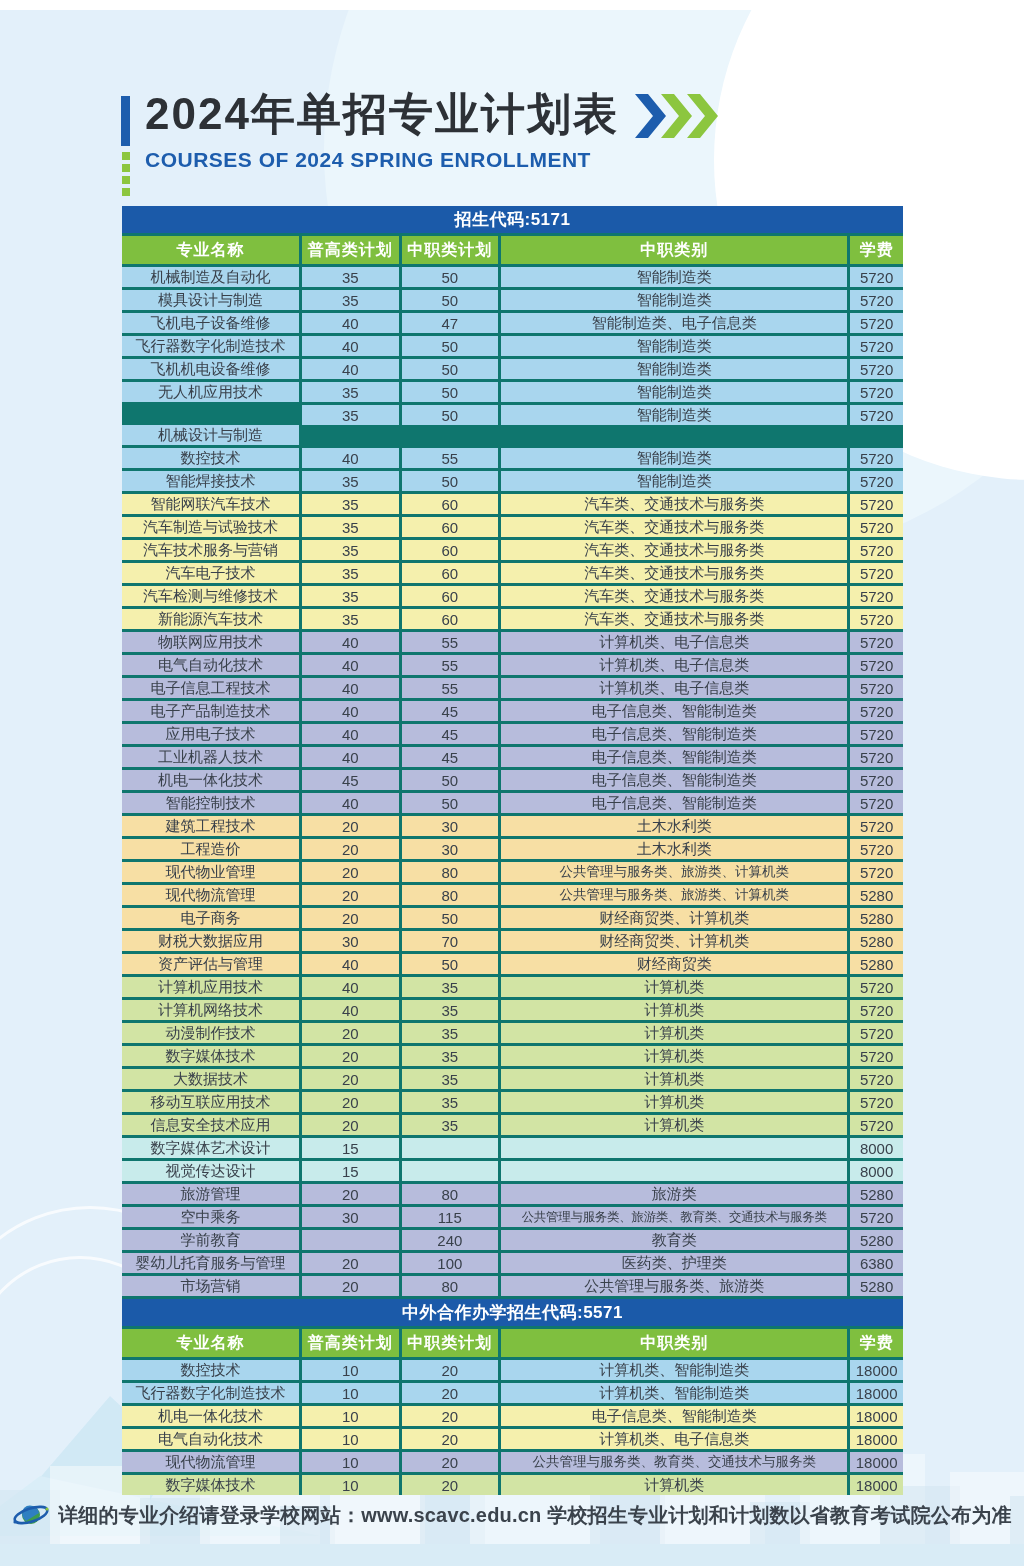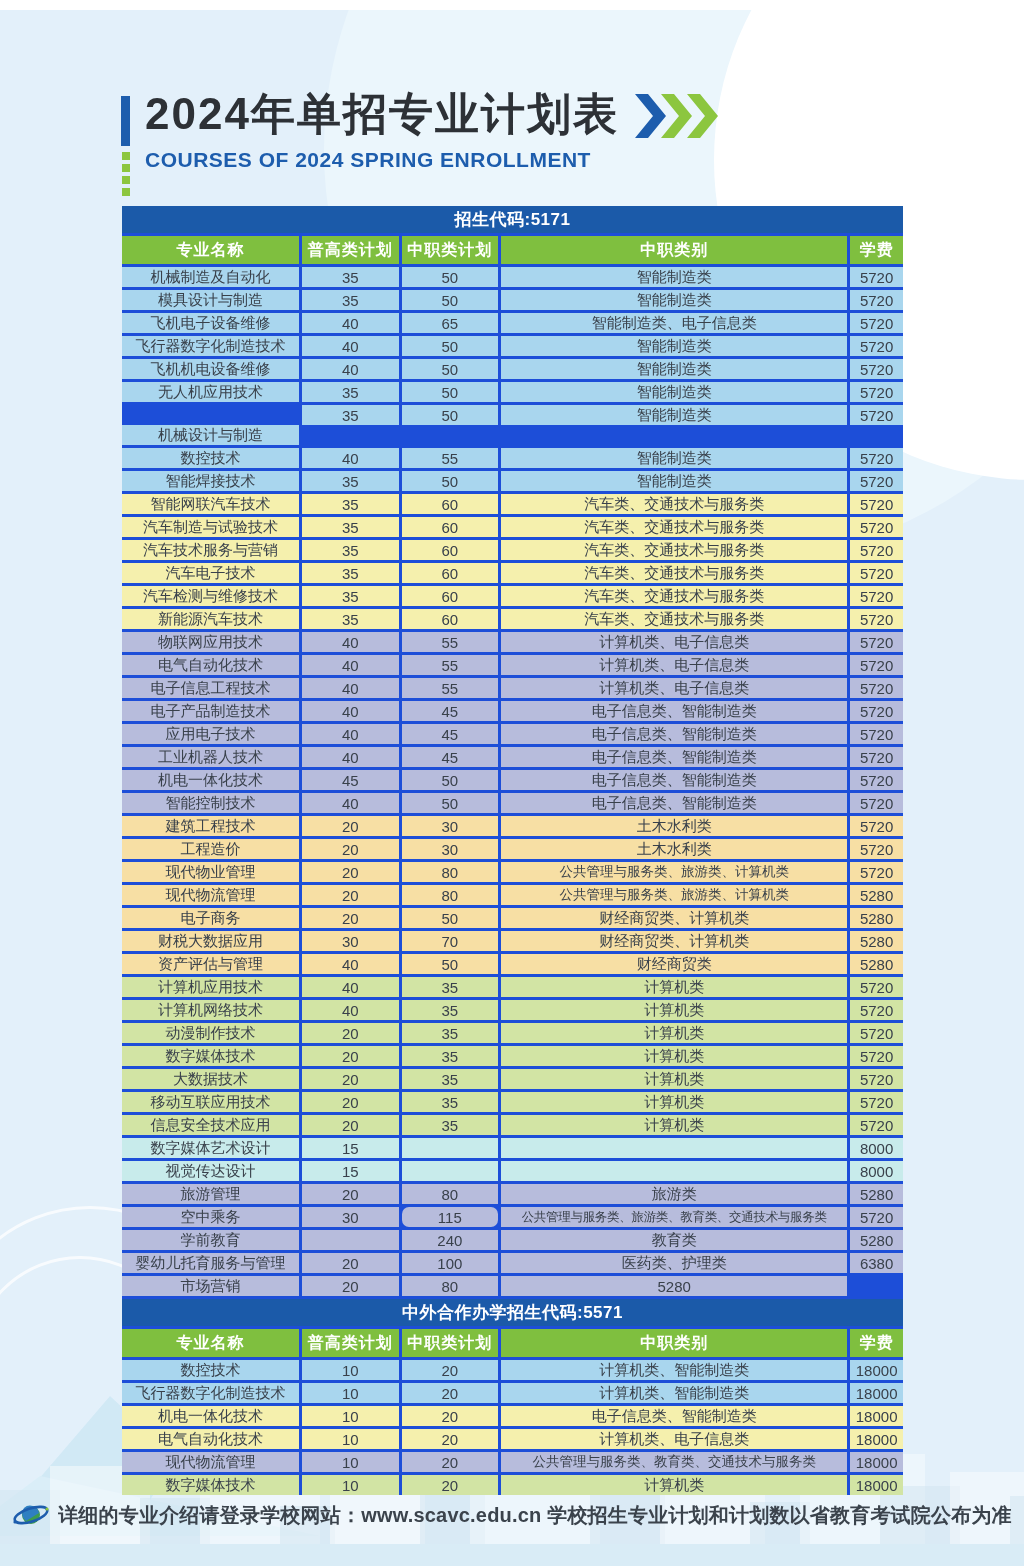--- a/index.html
+++ b/index.html
@@ -47,21 +47,21 @@
   }
   .arrows { display:flex; margin-top:4px; }
   .subtitle {
     margin-top:10px; font-size:21px; font-weight:700; color:var(--accent-blue,#1d5dad); letter-spacing:.5px;
   }
 
   
   .tbl {
     position:absolute; left:122px; top:206px; width:781px;
     display:grid; grid-template-columns:178fr 97fr 97fr 348fr 53fr;
-    gap:3px; background:#1d4ed8;
+    gap:3px; background:#0f766e;
   }
   .tbl > div { display:flex; align-items:center; justify-content:center; text-align:center; }
   .code-bar {
     grid-column:1 / -1; height:27px; background:var(--bar-blue,#1b5aa9);
     color:#fff; font-size:17px; font-weight:700; letter-spacing:.5px;
   }
   .hcell {
     height:28px; background:var(--header-green,#7fbf3f);
     color:#fff; font-size:16px; font-weight:700; letter-spacing:1px;
   }
@@ -145,21 +145,21 @@
       <div class="dcell" style="background: rgb(169, 214, 238);">50</div>
       <div class="dcell" style="background: rgb(169, 214, 238);">智能制造类</div>
       <div class="dcell" style="background: rgb(169, 214, 238);">5720</div>
       <div class="dcell" style="background: rgb(169, 214, 238);">模具设计与制造</div>
       <div class="dcell" style="background: rgb(169, 214, 238);">35</div>
       <div class="dcell" style="background: rgb(169, 214, 238);">50</div>
       <div class="dcell" style="background: rgb(169, 214, 238);">智能制造类</div>
       <div class="dcell" style="background: rgb(169, 214, 238);">5720</div>
       <div class="dcell" style="background: rgb(169, 214, 238);">飞机电子设备维修</div>
       <div class="dcell" style="background: rgb(169, 214, 238);">40</div>
-      <div class="dcell" style="background: rgb(169, 214, 238);">65</div>
+      <div class="dcell" style="background: rgb(169, 214, 238);">47</div>
       <div class="dcell" style="background: rgb(169, 214, 238);">智能制造类、电子信息类</div>
       <div class="dcell" style="background: rgb(169, 214, 238);">5720</div>
       <div class="dcell" style="background: rgb(169, 214, 238);">飞行器数字化制造技术</div>
       <div class="dcell" style="background: rgb(169, 214, 238);">40</div>
       <div class="dcell" style="background: rgb(169, 214, 238);">50</div>
       <div class="dcell" style="background: rgb(169, 214, 238);">智能制造类</div>
       <div class="dcell" style="background: rgb(169, 214, 238);">5720</div>
       <div class="dcell" style="background: rgb(169, 214, 238);">飞机机电设备维修</div>
       <div class="dcell" style="background: rgb(169, 214, 238);">40</div>
       <div class="dcell" style="background: rgb(169, 214, 238);">50</div>
@@ -335,36 +335,37 @@
       <div class="dcell" style="background: rgb(200, 235, 235);"></div>
       <div class="dcell" style="background: rgb(200, 235, 235);"></div>
       <div class="dcell" style="background: rgb(200, 235, 235);">8000</div>
       <div class="dcell" style="background: rgb(183, 188, 220);">旅游管理</div>
       <div class="dcell" style="background: rgb(183, 188, 220);">20</div>
       <div class="dcell" style="background: rgb(183, 188, 220);">80</div>
       <div class="dcell" style="background: rgb(183, 188, 220);">旅游类</div>
       <div class="dcell" style="background: rgb(183, 188, 220);">5280</div>
       <div class="dcell" style="background: rgb(183, 188, 220);">空中乘务</div>
       <div class="dcell" style="background: rgb(183, 188, 220);">30</div>
-      <div class="dcell" style="background: rgb(183, 188, 220); border-radius: 7px;">115</div>
+      <div class="dcell" style="background: rgb(183, 188, 220);">115</div>
       <div class="dcell xsmall" style="background: rgb(183, 188, 220);">公共管理与服务类、旅游类、教育类、交通技术与服务类</div>
       <div class="dcell" style="background: rgb(183, 188, 220);">5720</div>
       <div class="dcell" style="background: rgb(183, 188, 220);">学前教育</div>
       <div class="dcell" style="background: rgb(183, 188, 220);"></div>
       <div class="dcell" style="background: rgb(183, 188, 220);">240</div>
       <div class="dcell" style="background: rgb(183, 188, 220);">教育类</div>
       <div class="dcell" style="background: rgb(183, 188, 220);">5280</div>
       <div class="dcell" style="background: rgb(183, 188, 220);">婴幼儿托育服务与管理</div>
       <div class="dcell" style="background: rgb(183, 188, 220);">20</div>
       <div class="dcell" style="background: rgb(183, 188, 220);">100</div>
       <div class="dcell" style="background: rgb(183, 188, 220);">医药类、护理类</div>
       <div class="dcell" style="background: rgb(183, 188, 220);">6380</div>
       <div class="dcell" style="background: rgb(183, 188, 220); text-align: right;">市场营销</div>
       <div class="dcell" style="background: rgb(183, 188, 220);">20</div>
       <div class="dcell" style="background: rgb(183, 188, 220);">80</div>
+      <div class="dcell" style="background: rgb(183, 188, 220);">公共管理与服务类、旅游类</div>
       <div class="dcell" style="background: rgb(183, 188, 220);">5280</div>
       <div class="code-bar">中外合作办学招生代码:5571</div>
       <div class="hcell">专业名称</div>
       <div class="hcell">普高类计划</div>
       <div class="hcell">中职类计划</div>
       <div class="hcell">中职类别</div>
       <div class="hcell">学费</div>
       <div class="dcell" style="background: rgb(169, 214, 238);">数控技术</div>
       <div class="dcell" style="background: rgb(169, 214, 238);">10</div>
       <div class="dcell" style="background: rgb(169, 214, 238);">20</div>

